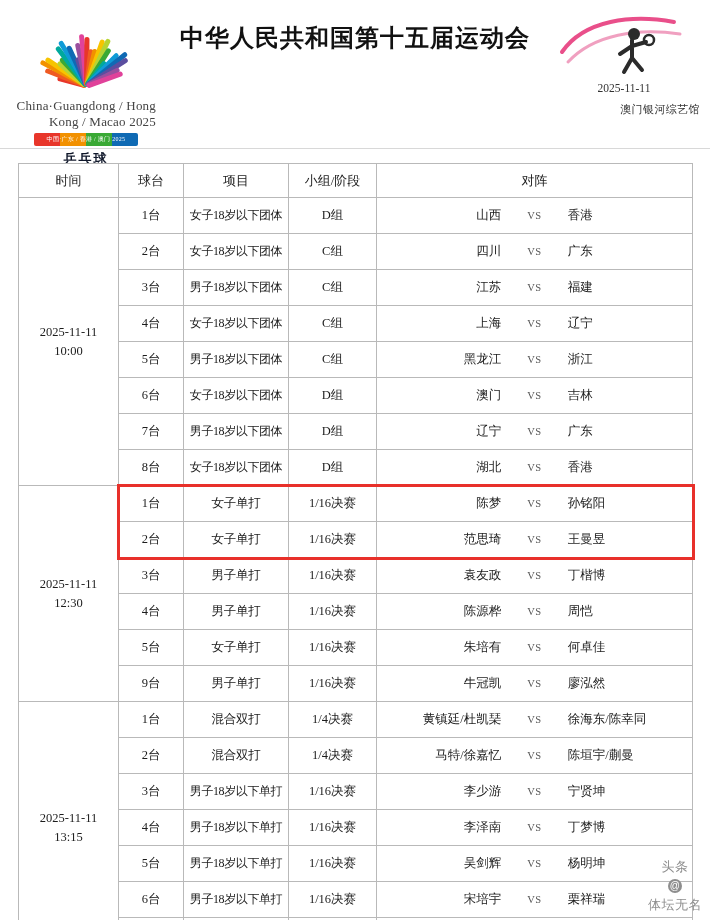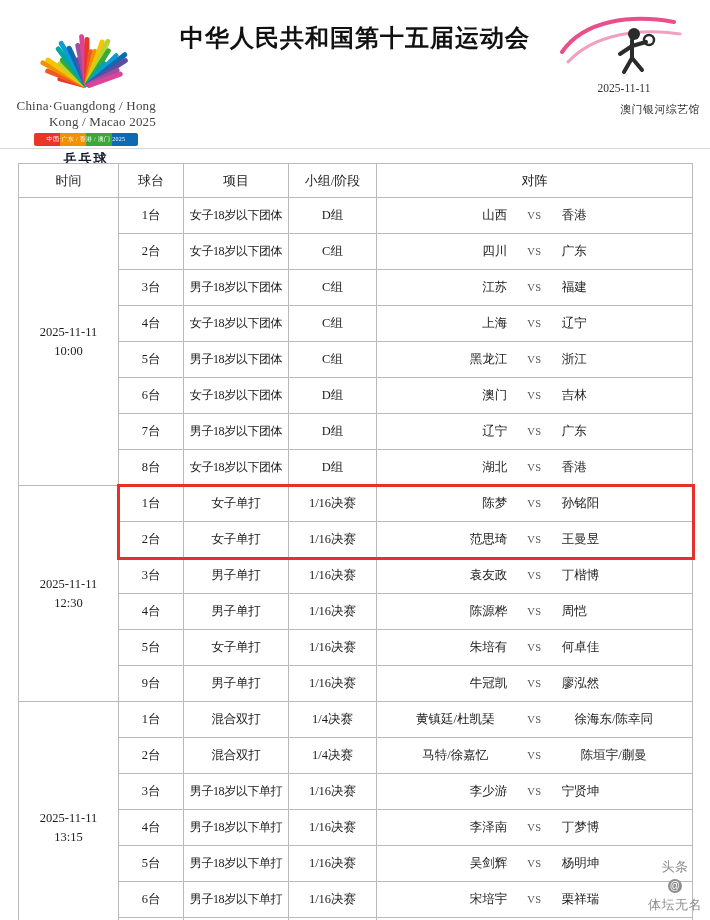--- a/index.html
+++ b/index.html
@@ -183,28 +183,28 @@
     font-size: 12px;
     letter-spacing: -.4px;
   }
   .match {
     display: inline-block;
     font-size: 12.5px;
   }
   .match .vs {
     font-size: 10.5px;
     color: #555;
-    margin: 0 20px;
+    margin: 0 26px;
     letter-spacing: .5px;
     font-family: Liberation Serif, serif;
   }
   .t-left { display:inline-block; min-width: 74px; text-align: right; }
   .t-right{ display:inline-block; min-width: 74px; text-align: left; }
 
-  .wide .t-left, .wide .t-right { min-width: 104px; text-align: center; }
+  .wide .t-left, .wide .t-right { min-width: 104px; }
 
   
   .hl-box {
     position: absolute;
     border: 3px solid #e8302a;
     pointer-events: none;
     box-sizing: border-box;
   }
 
   

